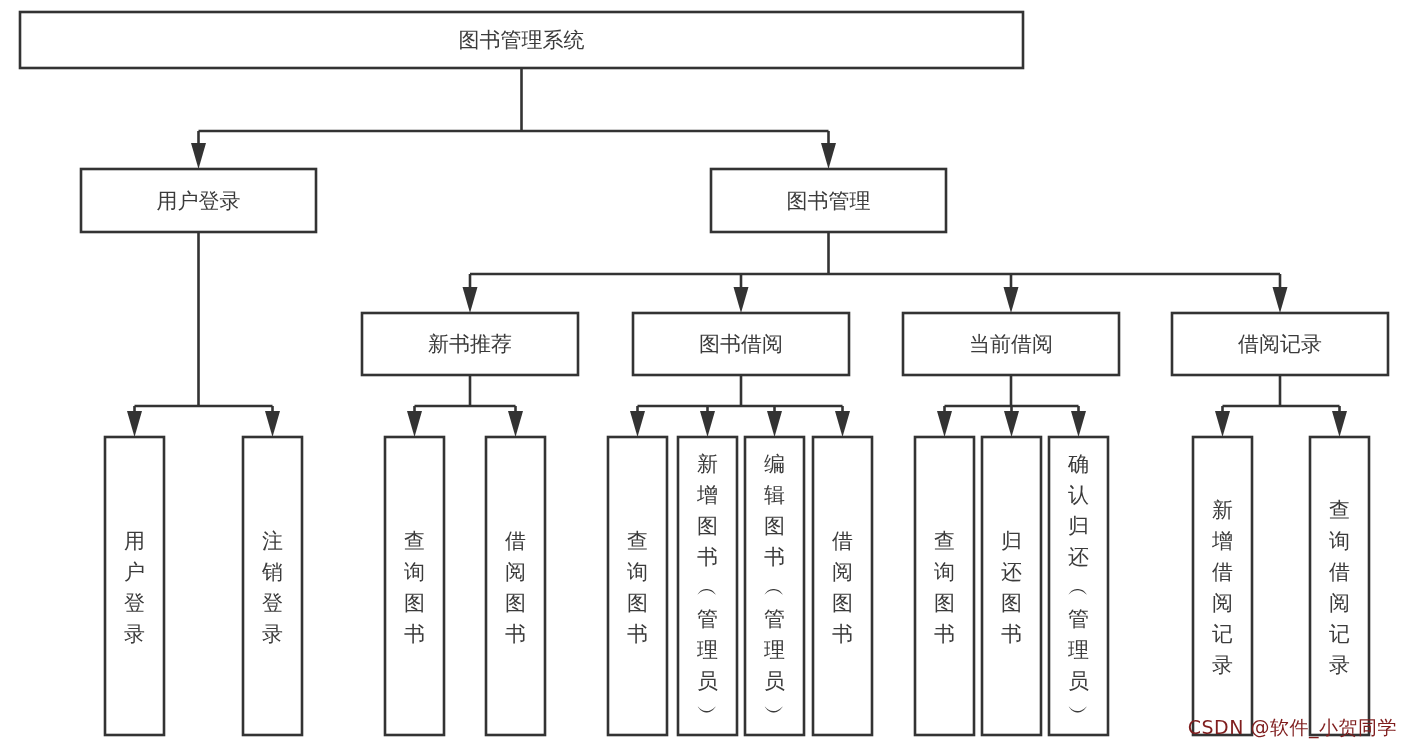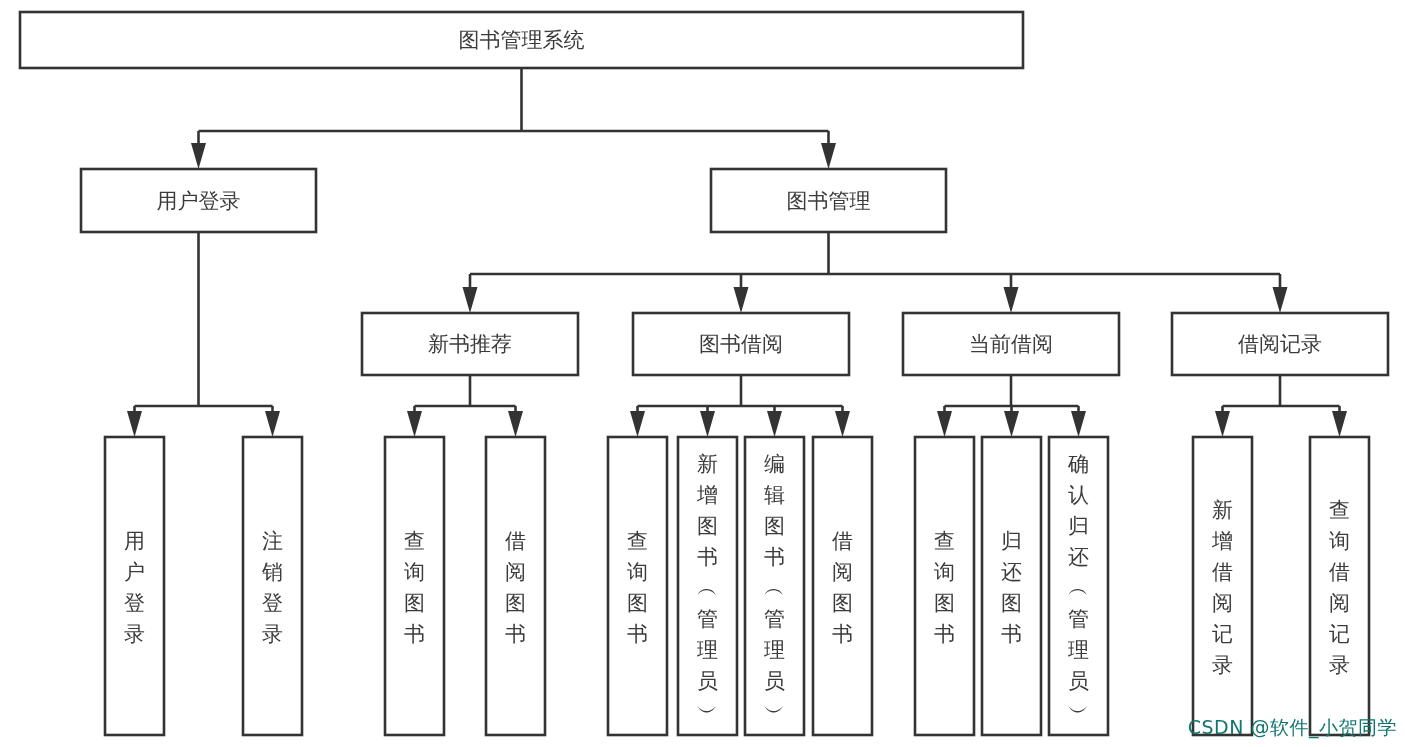--- a/index.html
+++ b/index.html
@@ -53,21 +53,21 @@
   .node-label-v {
     fill: #3b3b3b;
     font-size: 21px;
     font-family: "DejaVu Sans", "Liberation Sans", sans-serif;
     text-anchor: middle;
   }
   .watermark {
     position: absolute;
     right: 8px;
     bottom: 6px;
-    color: #0f766e;
+    color: #7f1d1d;
     font-size: 19px;
     font-family: "DejaVu Sans", "Liberation Sans", sans-serif;
     letter-spacing: 0.5px;
     white-space: nowrap;
     user-select: none;
   }
 </style>
 </head>
 <body>
 

